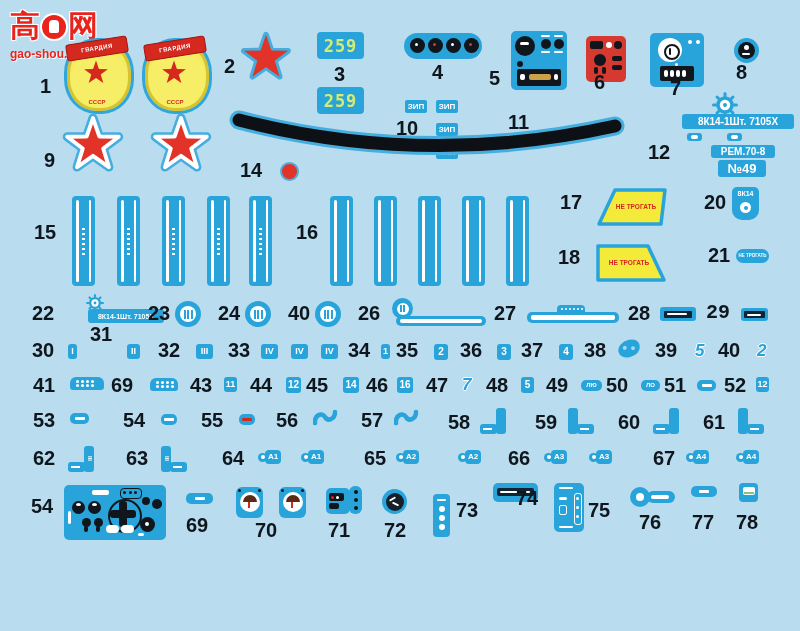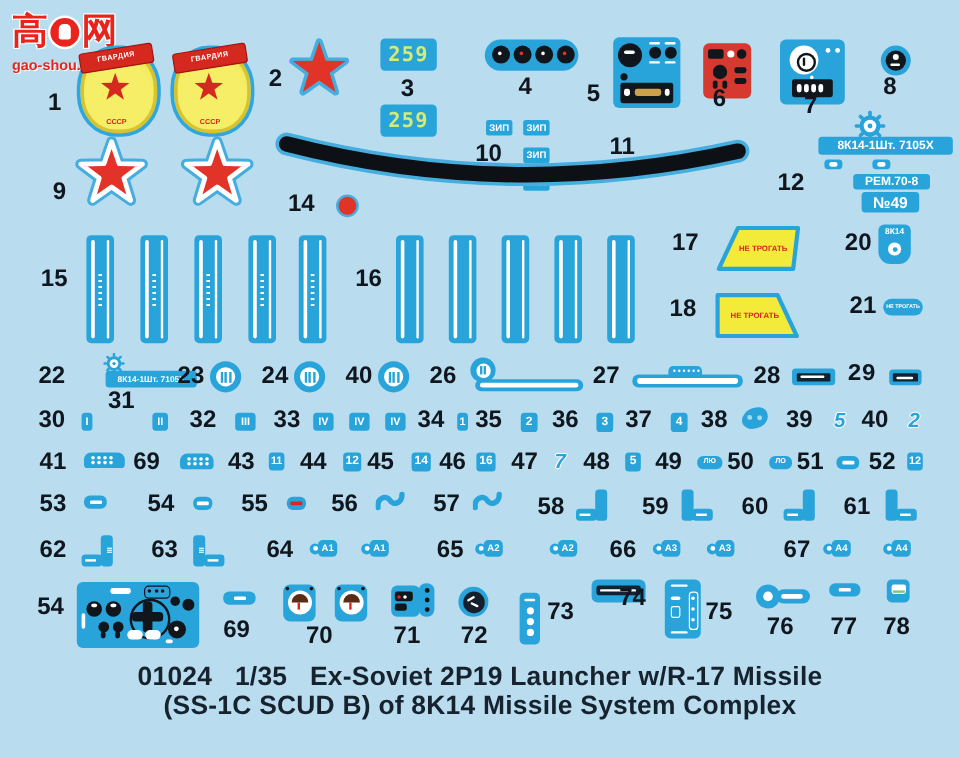--- a/index.html
+++ b/index.html
@@ -437,22 +437,20 @@
   </div>
   <div class="abs" style="left:647px;top:491px;width:28px;height:12px;background:#28a4da;border-radius:6px;">
     <div class="whr" style="left:4px;top:4px;width:18px;height:4px;border-radius:2px;"></div>
   </div>
 
   <div class="plate" style="left:739px;top:483px;width:19px;height:19px;border-radius:4px;">
     <div class="whr" style="left:3.5px;top:4px;width:12px;height:8px;"></div>
     <div class="abs" style="left:4.5px;top:9px;width:10px;height:2px;background:#7dc87e;"></div>
   </div>
 
-  <div class="caption" style="top:551px;">01024   1/35   Ex-Soviet 2P19 Launcher w/R-17 Missile</div>
-  <div class="caption" style="top:575px;">(SS-1C SCUD B) of 8K14 Missile System Complex</div>
 
 <div class="part-num" style="left: 40px; top: 76px;">1</div>
     <div class="part-num" style="left: 224px; top: 56px;">2</div>
     <div class="part-num" style="left: 334px; top: 64px;">3</div>
     <div class="part-num" style="left: 432px; top: 62px;">4</div>
     <div class="part-num" style="left: 489px; top: 68px;">5</div>
     <div class="part-num" style="left: 594px; top: 72px;">6</div>
     <div class="part-num" style="left: 670px; top: 78px;">7</div>
     <div class="part-num" style="left: 736px; top: 62px;">8</div>
     <div class="part-num" style="left: 44px; top: 150px;">9</div>

